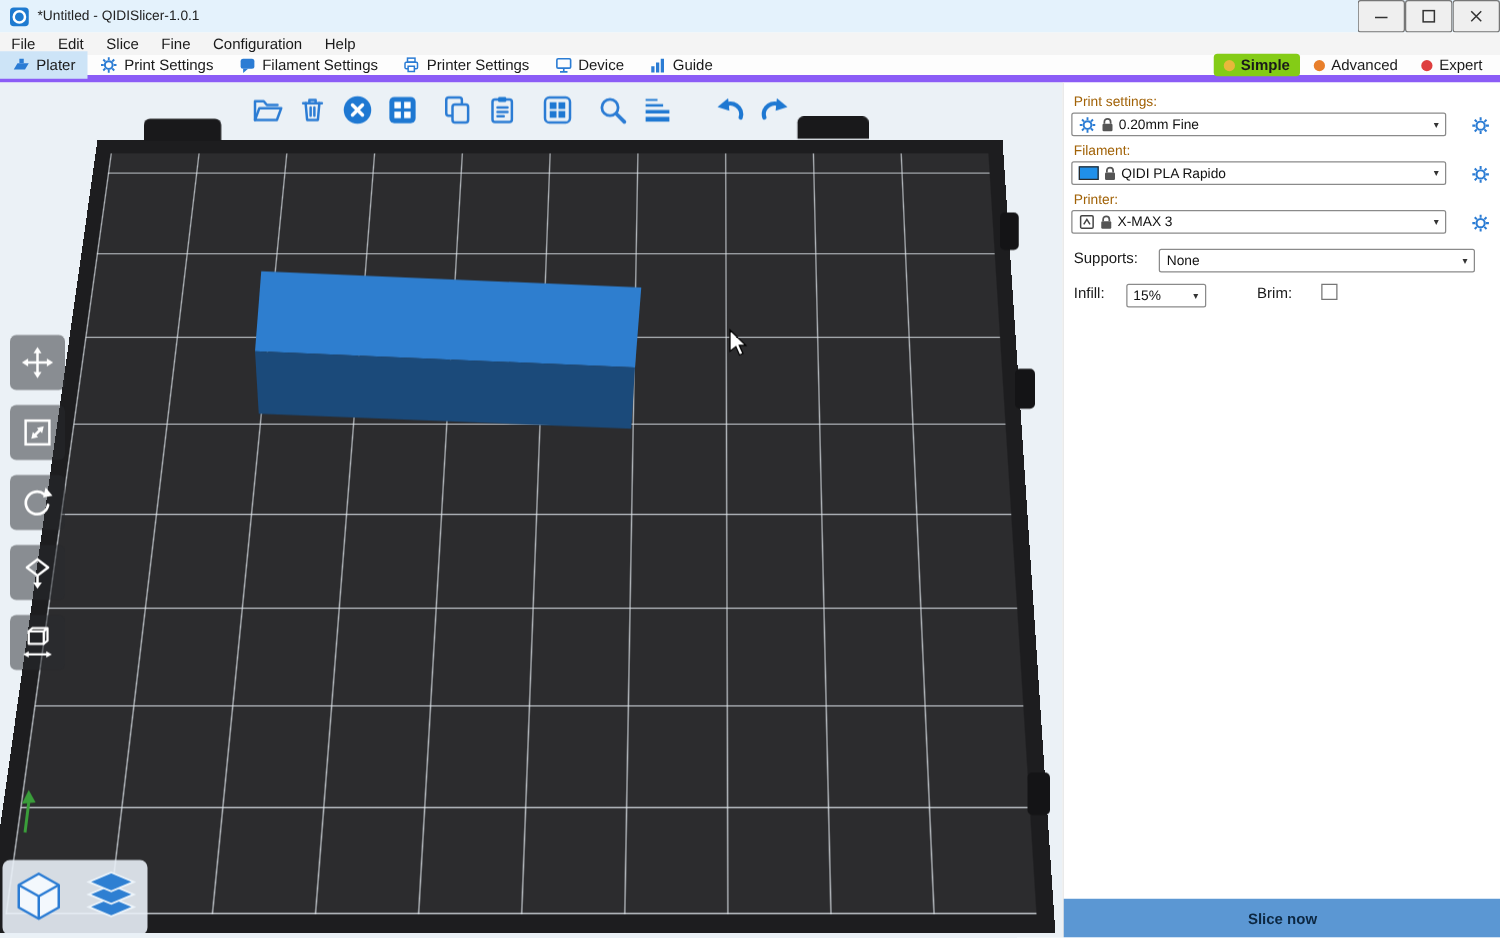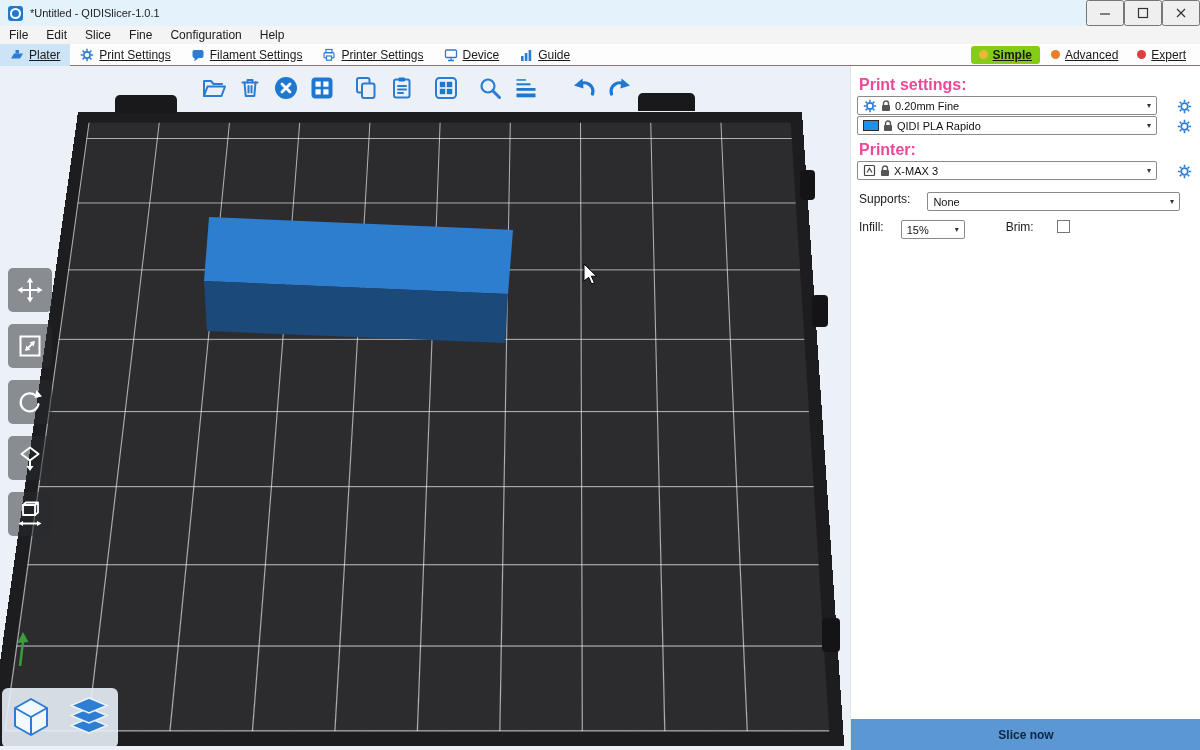--- a/index.html
+++ b/index.html
@@ -17,21 +17,21 @@
   .win-btn { width:38px; height:26px; display:flex; align-items:center; justify-content:center; }
   .win-btn svg { display:block; }
 
   
   .menubar { position:absolute; left:0; top:26px; width:1200px; height:18px;
     background:#f4f4f4; display:flex; align-items:flex-start; }
   .menu-item { padding:0 9px; height:18px; display:flex; align-items:center; font-size:12px; }
 
   
   .tabbar { position:absolute; left:0; top:44px; width:1200px; height:22px;
-    background:#fdfdfd; border-bottom:1px solid #8b5cf6; display:flex; align-items:center;text-decoration:underline; }
+    background:#fdfdfd; border-bottom:6px solid #8b5cf6; display:flex; align-items:center; }
   .tab { height:22px; display:flex; align-items:center; gap:5px; padding:0 10px; font-size:12px; }
   .tab.selected { background:#cde4f7; }
   .tab svg, .tab .gearglyph { flex:0 0 auto; }
   .modes { margin-left:auto; display:flex; align-items:center; gap:3px; padding-right:6px; }
   .mode { height:18px; display:flex; align-items:center; gap:5px; padding:0 8px; border-radius:3px; font-size:12px; }
   .mode.selected { background:#84cc16; font-weight:bold; }
   .dot { width:9px; height:9px; border-radius:50%; }
   .dot-simple { background:#e9b83b; }
   .dot-advanced { background:#e87f2b; }
   .dot-expert { background:#de3e3e; }
@@ -71,21 +71,21 @@
 
   
   .viewbtns { position:absolute; left:2px; bottom:2px; width:116px; height:60px; border-radius:6px;
     background:rgba(233,240,247,0.9); display:flex; align-items:center; justify-content:center; gap:8px; z-index:4; }
   .vbtn { width:50px; height:52px; border:none; background:transparent; padding:0;
     display:flex; align-items:center; justify-content:center; }
 
   
   .sidebar { position:absolute; left:850px; top:66px; width:350px; height:684px; background:#fff;
     border-left:1px solid #e3e3e3; padding-top:5px; }
-  .sb-label { margin:5px 0 2px 8px; font-size:16px; color:#ec4899;font-weight:bold; }
+  .sb-label { margin:5px 0 2px 8px; font-size:11px; color:#a16207; }
   .sb-row { display:flex; margin:0 6px 0 6px; gap:17px; }
   .combo { flex:1; height:19px; border:1px solid #8a8a8a; border-radius:2px; background:#fff;
     display:flex; align-items:center; gap:4px; padding:0 5px; font-size:11px; color:#111; }
   .combo .chev { margin-left:auto; font-size:8px; color:#333; }
   .gearbtn { width:20px; height:20px; background:none; border:none; padding:0;
     display:flex; align-items:center; justify-content:center; }
   .swatch { width:16px; height:11px; background:#2090e9; border:1px solid #2a2a2a; }
   .row-supports { margin-top:11px; padding-right:14px; }
   .row-infill { margin-top:9px; }
   .combo-infill { flex:0 0 64px; }
@@ -376,20 +376,21 @@
       <span class="chev">▾</span>
     </div>
     <button class="gearbtn">
       <svg width="15" height="15" viewBox="0 0 14 14">
         <circle cx="7" cy="7" r="3.1" fill="none" stroke="#2b7cd4" stroke-width="1.6"></circle>
         <path d="M7 0.8 V3 M7 11 V13.2 M0.8 7 H3 M11 7 H13.2 M2.6 2.6 L4.2 4.2 M9.8 9.8 L11.4 11.4 M2.6 11.4 L4.2 9.8 M9.8 4.2 L11.4 2.6" stroke="#2b7cd4" stroke-width="1.5"></path>
       </svg>
     </button>
   </div>
 
+  <div class="sb-label">Filament:</div>
   <div class="sb-row">
     <div class="combo">
       <span class="swatch"></span>
       <svg width="10" height="12">
         <path d="M2.5 5 V3.5 a2.5 2.5 0 0 1 5 0 V5" stroke="#555" stroke-width="1.4" fill="none"></path>
         <rect x="1" y="5" width="8" height="6" rx="1" fill="#555"></rect>
       </svg>
       <span>QIDI PLA Rapido</span>
       <span class="chev">▾</span>
     </div>

